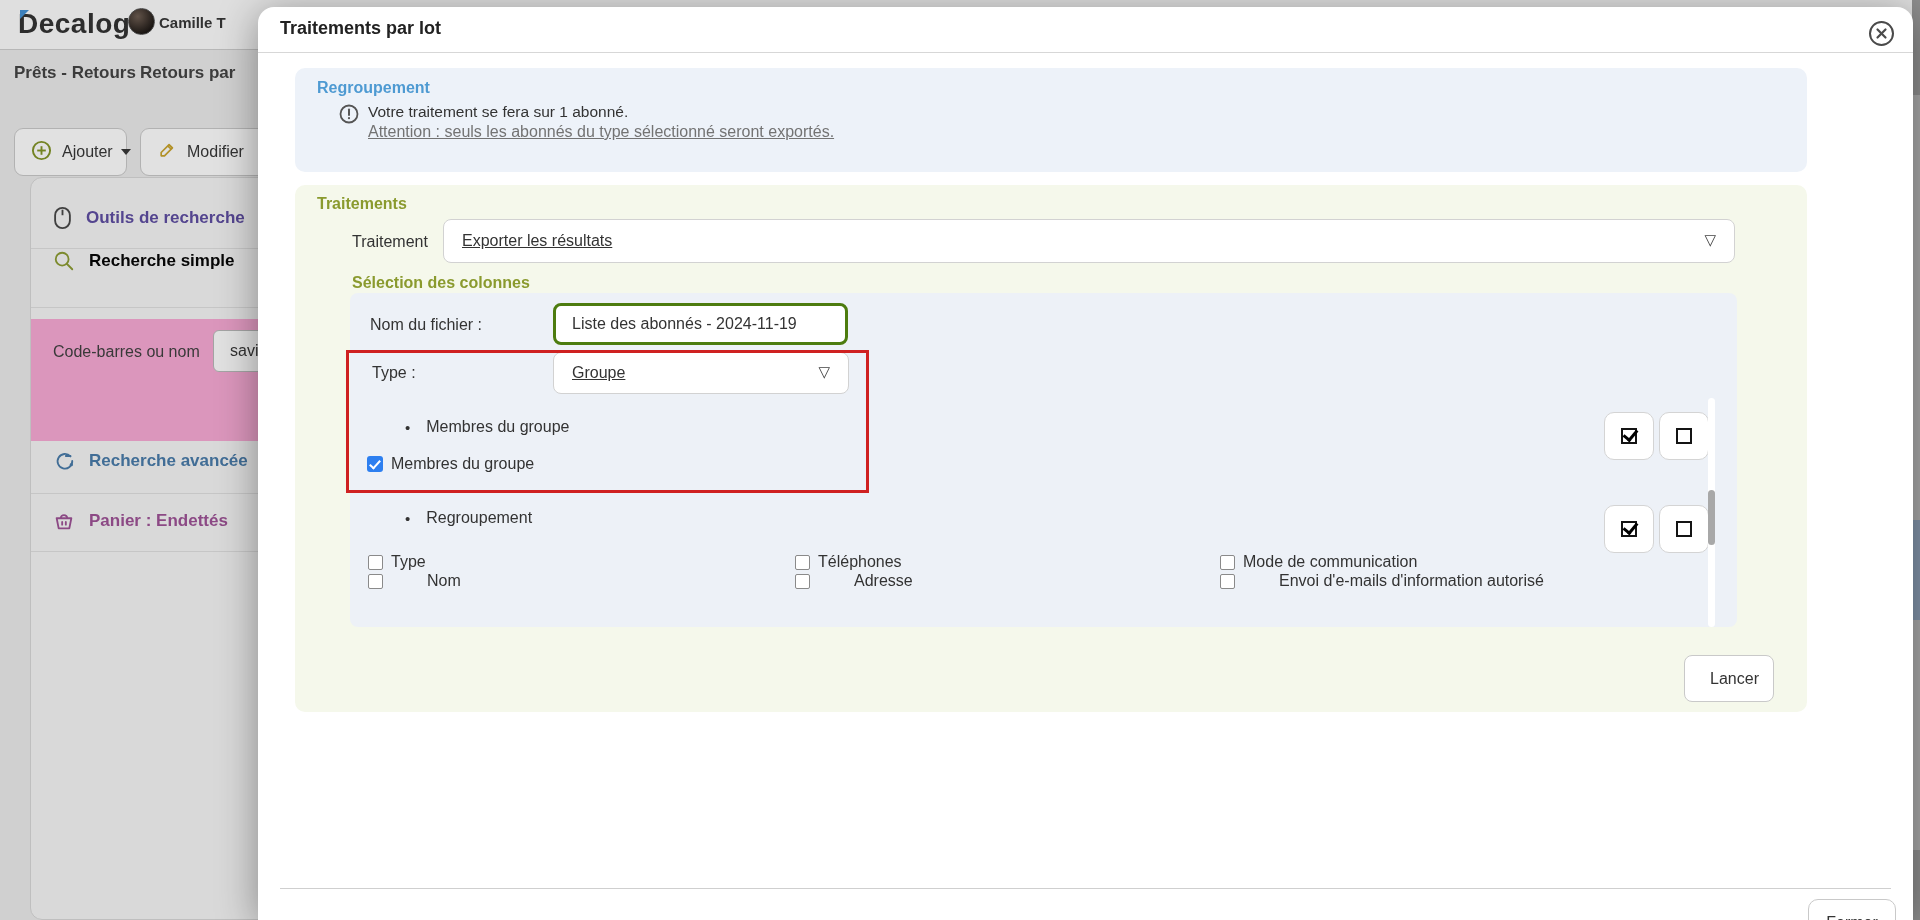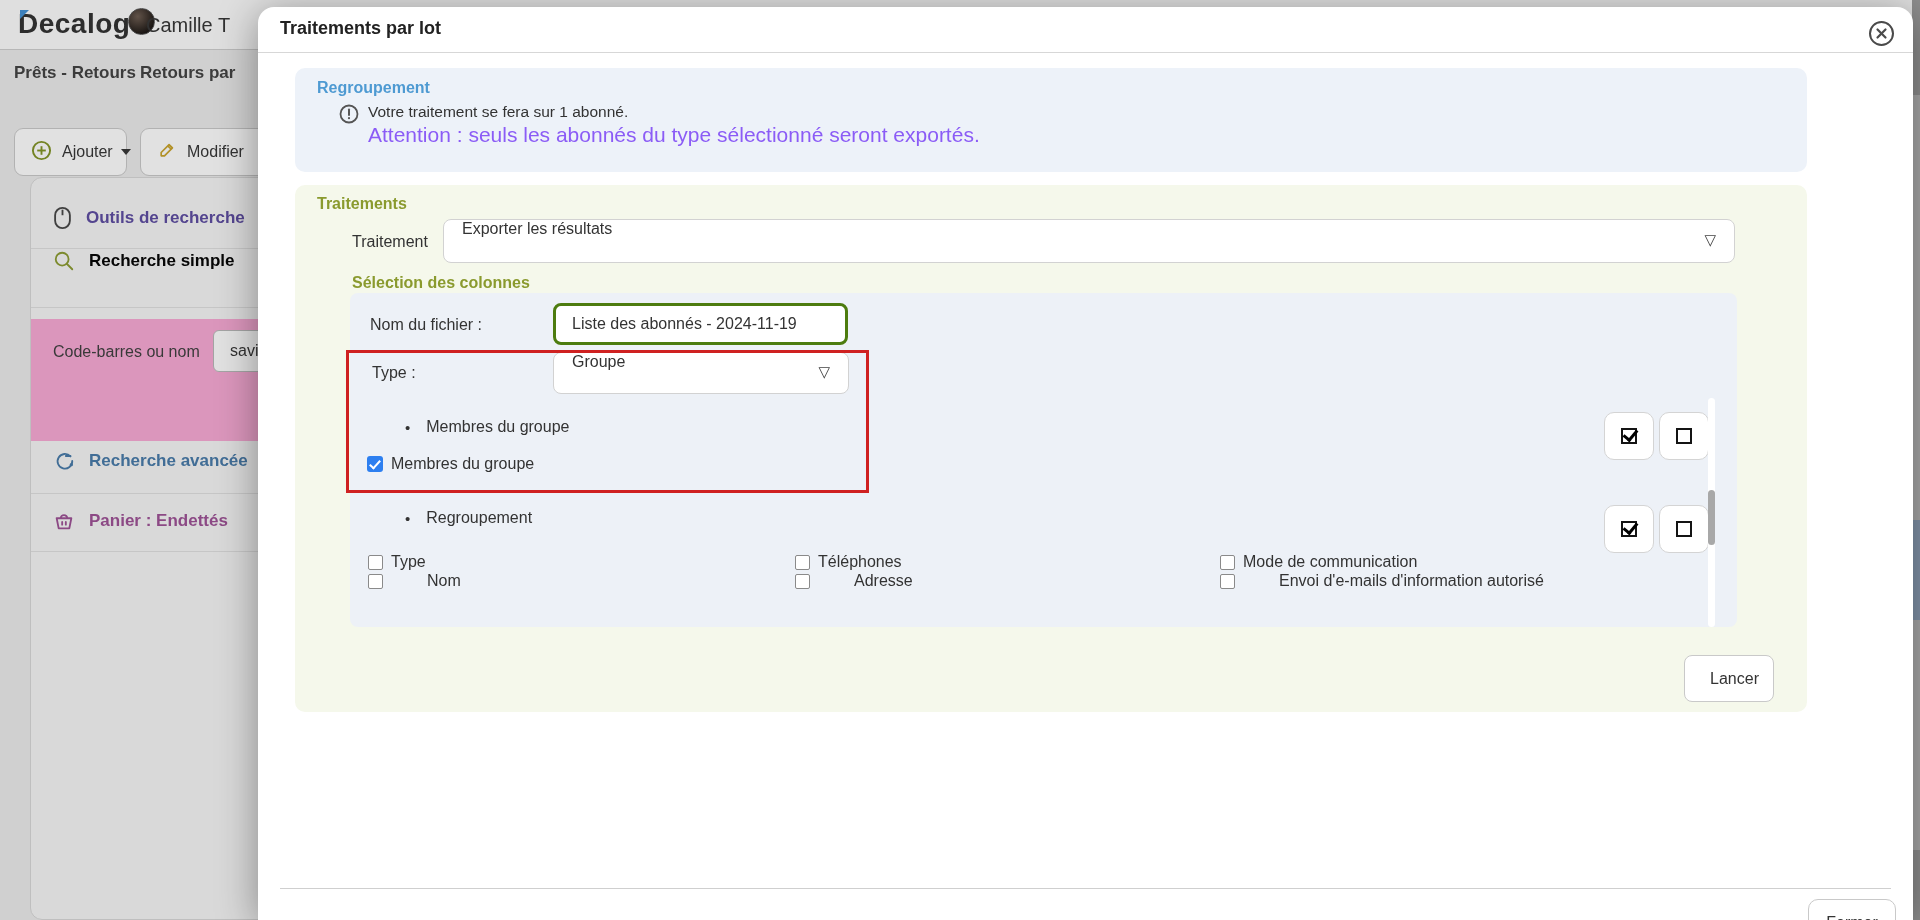--- a/index.html
+++ b/index.html
@@ -13,21 +13,21 @@
   .page { position:absolute; inset:0; z-index:1; }
   .topbar { position:absolute; left:0; top:0; width:100%; height:50px;
     background:#fdfdfd; border-bottom:1px solid #cfcfcf; }
   .logo { position:absolute; left:18px; top:8px; font-size:28px; font-weight:800;
     color:#2e2e2e; letter-spacing:.5px; }
   .logo-mark { position:absolute; left:20px; top:10px; width:0; height:0;
     border-left:9px solid #3f8fd4; border-bottom:9px solid transparent; }
   .avatar { position:absolute; left:128px; top:8px; width:27px; height:27px;
     border-radius:50%; border:1px solid #4c4c4c;
     background:radial-gradient(circle at 35% 30%, #6b5a4e, #17120f 75%); }
-  .username { position:absolute; left:146px; top:14px; font-size:20px; font-weight:400; color:#333; }
+  .username { position:absolute; left:159px; top:14px; font-size:15px; font-weight:700; color:#333; }
 
   .nav-item { position:absolute; top:63px; font-size:17px; font-weight:700; color:#3f3f3f; white-space:nowrap; }
   .nav-1 { left:14px; } .nav-2 { left:140px; }
 
   .tool-btn { position:absolute; top:128px; height:48px; background:#fff;
     border:1px solid #c9c9c9; border-radius:9px; display:flex; align-items:center;
     gap:10px; padding:0 16px; font-size:16px; color:#333; white-space:nowrap; }
   .btn-add { left:14px; width:113px; }
   .btn-edit { left:140px; width:132px; }
   .caret-down { width:0; height:0; border-left:5px solid transparent;
@@ -65,29 +65,29 @@
   .modal-title { position:absolute; left:22px; top:11px; font-size:18px; font-weight:700; color:#222; }
   .modal-head-div { position:absolute; left:0; right:0; top:45px; border-top:1px solid #d7d7d7; }
   .modal-close { position:absolute; right:18px; top:13px; width:27px; height:27px; cursor:pointer; }
 
   
   .info-panel { position:absolute; left:37px; top:61px; width:1512px; height:104px;
     background:#edf2f9; border-radius:10px; }
   .info-heading { position:absolute; left:22px; top:11px; font-size:16px; font-weight:700; color:#4e9ad2; }
   .info-icon { position:absolute; left:44px; top:36px; }
   .info-line1 { position:absolute; left:73px; top:35px; font-size:15.5px; color:#333; }
-  .info-line2 { position:absolute; left:73px; top:55px; font-size:21px; color:#8b5cf6; }
+  .info-line2 { position:absolute; left:73px; top:55px; font-size:16px; color:#737373;text-decoration:underline; }
 
   
   .treat-panel { position:absolute; left:37px; top:178px; width:1512px; height:527px;
     background:#f5f8eb; border-radius:10px; }
   .treat-heading { position:absolute; left:22px; top:10px; font-size:16px; font-weight:700; color:#8a9a2e; }
   .treat-label { position:absolute; left:57px; top:48px; font-size:16px; color:#333;text-align:right; }
   .select-box { position:absolute; background:#fff; border:1px solid #d2d2d2; border-radius:8px;
-    display:flex; align-items:flex-start; padding:0 18px; font-size:16px; color:#333; }
+    display:flex; align-items:center; padding:8px 18px; font-size:16px; color:#333;text-decoration:underline; }
   .treat-select { left:148px; top:34px; width:1292px; height:44px; }
   .select-arrow { position:absolute; right:18px; top:50%; transform:translateY(-54%);
     font-size:15px; color:#444; font-family:"DejaVu Sans", sans-serif; }
   .columns-heading { position:absolute; left:57px; top:89px; font-size:16px; font-weight:700; color:#8a9a2e; }
 
   .inner-panel { position:absolute; left:55px; top:108px; width:1387px; height:334px;
     background:#edf1f7; border-radius:8px; }
   .scrollarea { position:absolute; left:0; top:0; width:100%; height:306px; overflow:hidden; }
 
   .fn-label { position:absolute; left:20px; top:23px; font-size:16px; color:#333; }

